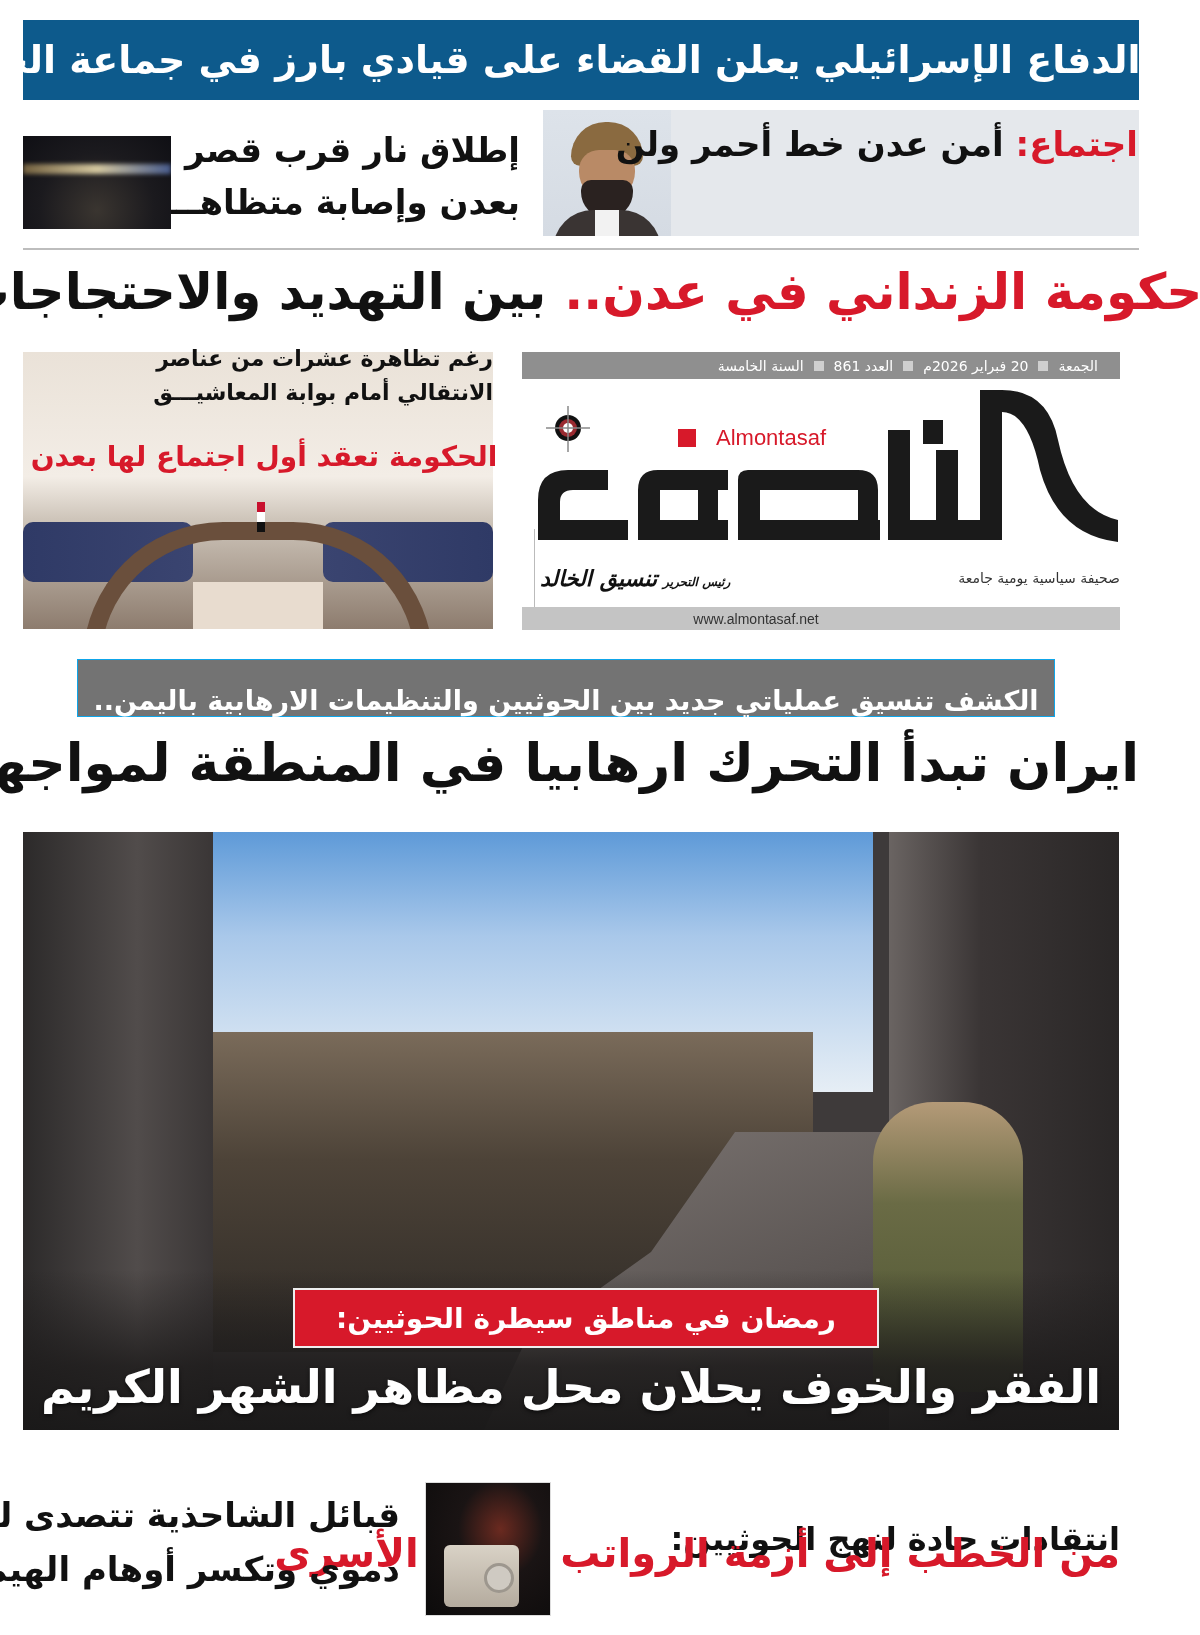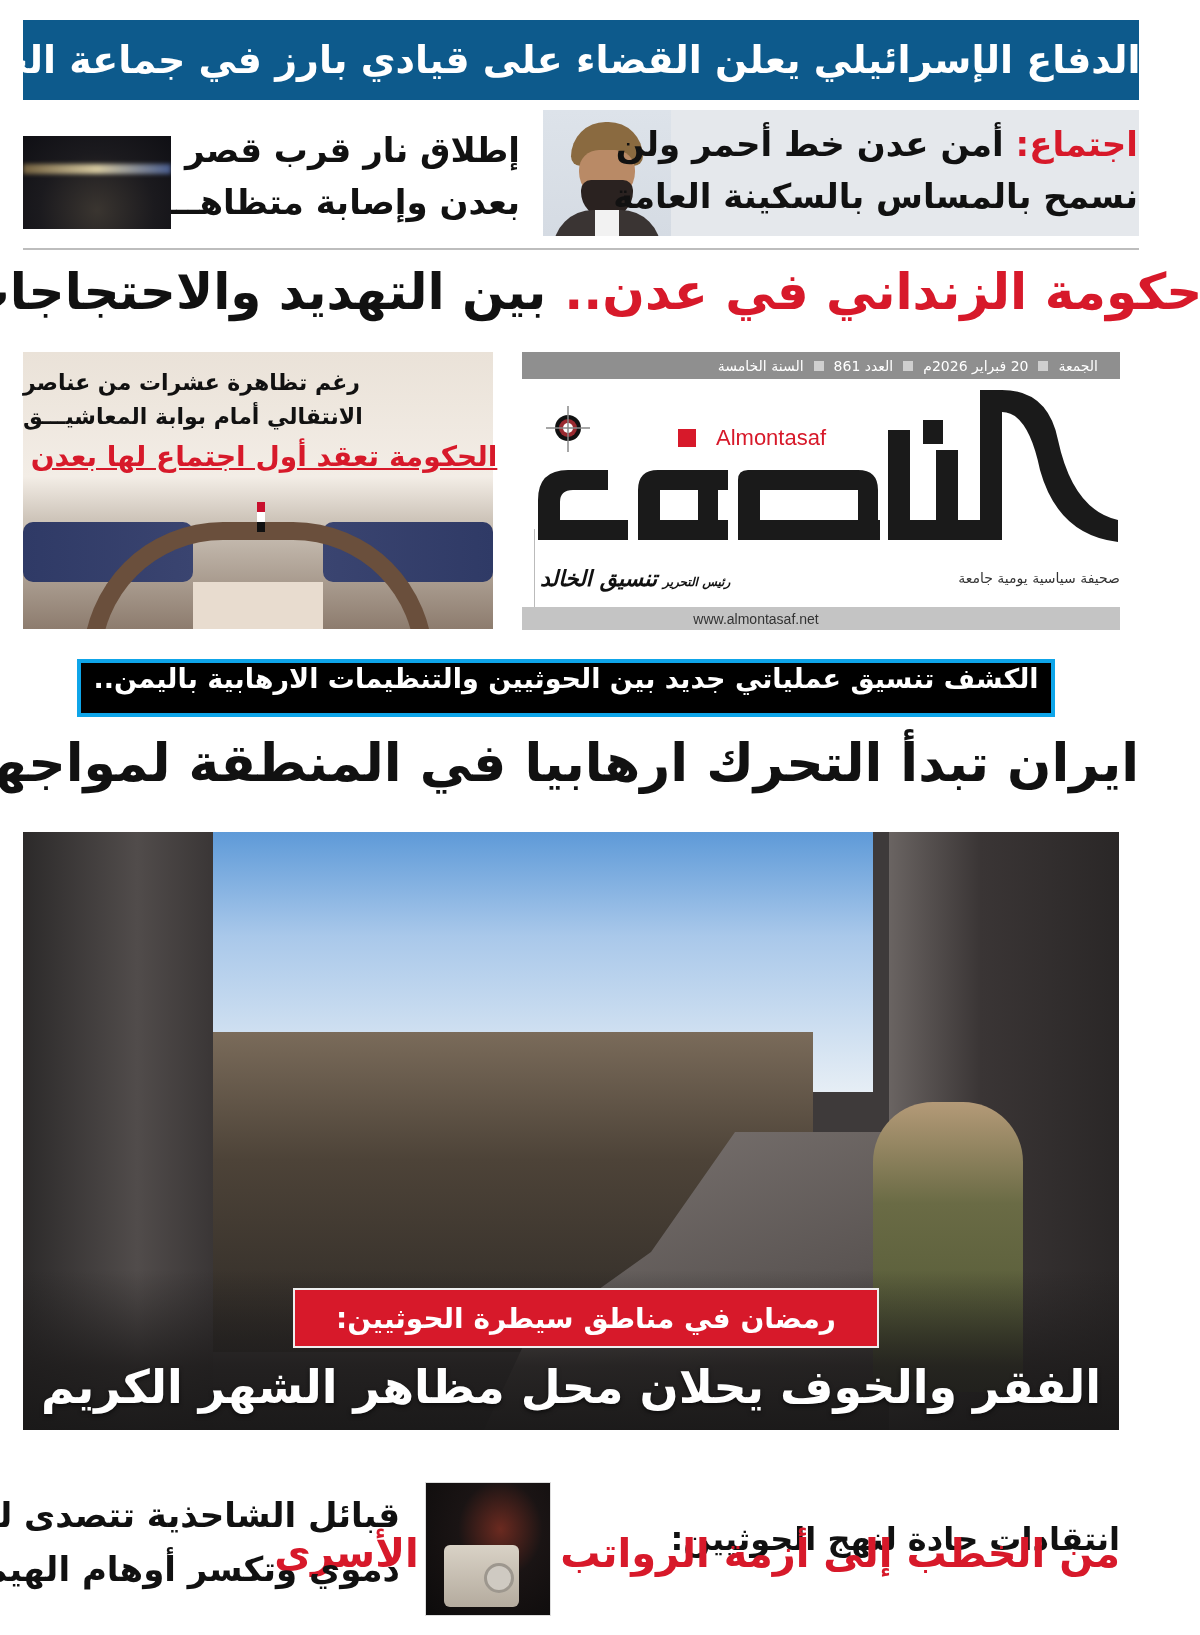--- a/index.html
+++ b/index.html
@@ -47,25 +47,25 @@
   #editor .name { font-family: "DejaVu Serif", serif; font-style: italic; font-size: 22px; font-weight: bold; color: #111; }
   #url-bar { left: 522px; top: 607px; width: 598px; height: 23px; background: #c4c4c4; color: #333; font-family: "Liberation Sans", sans-serif; font-size: 14px; direction: ltr; display: flex; align-items: center; justify-content: center; padding-right: 130px; }
 
   
   #gov-box { left: 23px; top: 352px; width: 470px; height: 277px; background: linear-gradient(180deg, #eae2d8 0%, #f3ede6 45%, #cfc6bb 60%, #8d7c6e 100%); overflow: hidden; }
   #gov-box .table-u { position: absolute; left: 60px; top: 170px; width: 350px; height: 140px; border: 18px solid #6a4f3c; border-bottom: none; border-radius: 180px 180px 0 0; }
   #gov-box .people-l { position: absolute; left: 0; top: 170px; width: 170px; height: 60px; background: linear-gradient(90deg,#2f3a66,#3a4470); border-radius: 10px; }
   #gov-box .people-r { position: absolute; right: 0; top: 170px; width: 170px; height: 60px; background: linear-gradient(90deg,#3a4470,#2f3a66); border-radius: 10px; }
   #gov-box .flag { position: absolute; left: 234px; top: 150px; width: 8px; height: 30px; background: linear-gradient(180deg,#c8102e 0 33%, #fff 33% 66%, #111 66%); }
   #gov-box .floor { position: absolute; left: 170px; top: 230px; width: 130px; height: 50px; background: #e8dccf; }
-  #gov-text-1 { left: 23px; top: 366px; width: 470px; text-align: left; font-weight: bold; font-size: 22px; line-height: 34px; color: #111; white-space: nowrap; }
-  #gov-text-2 { left: 23px; top: 440px; width: 482px; text-align: center; font-weight: bold; font-size: 28px; color: #d7192a; white-space: nowrap; text-decoration: underline; }
-
-  
-  #red-strap { left: 77px; top: 659px; width: 978px; height: 58px; background: #000000; display: flex; align-items: flex-start; justify-content: center; border: 4px solid #0ea5e9; }
+  #gov-text-1 { left: 23px; top: 342px; width: 470px; text-align: right; font-weight: bold; font-size: 22px; line-height: 34px; color: #111; white-space: nowrap; }
+  #gov-text-2 { left: 23px; top: 440px; width: 482px; text-align: center; font-weight: bold; font-size: 28px; color: #d7192a; white-space: nowrap; }
+
+  
+  #red-strap { left: 77px; top: 659px; width: 978px; height: 58px; background: #737373; display: flex; align-items: flex-end; justify-content: center; border: 1px solid #0ea5e9; }
   #red-strap span { color: #fff; font-weight: bold; font-size: 27px; white-space: nowrap; }
 
   #iran-headline { left: 23px; top: 733px; width: 1116px; text-align: center; font-weight: bold; font-size: 52px; color: #111; white-space: nowrap; letter-spacing: -1px; }
 
   
   #big-photo { left: 23px; top: 832px; width: 1096px; height: 598px; background: #3e3a3a; overflow: hidden; }
   #big-photo .wall-l { position: absolute; left: 0; top: 0; width: 190px; height: 598px; background: linear-gradient(90deg,#2c2a2a,#514c4b 60%,#3a3636); }
   #big-photo .wall-r { position: absolute; right: 0; top: 0; width: 230px; height: 598px; background: linear-gradient(90deg,#6a6462,#3a3535 40%,#2a2727); }
   #big-photo .sky { position: absolute; left: 190px; top: 0; width: 660px; height: 260px; background: linear-gradient(180deg,#5e9ad8 0%, #a9c8ea 40%, #e6eef5 100%); }
   #big-photo .crowd { position: absolute; left: 190px; top: 200px; width: 600px; height: 320px; background: linear-gradient(180deg,#7a6b5a 0%, #4d4338 40%, #2e2a26 100%); }
@@ -94,21 +94,20 @@
 <div id="almahrami-box" class="abs"></div>
 <div id="almahrami-photo" class="abs">
   <div class="face-turban"></div>
     <div class="face"></div>
     <div class="beard"></div>
     <div class="suit"></div>
     <div class="shirt"></div>
 </div>
 <div id="almahrami-text" class="abs">
   <div><span class="red">اجتماع:</span> <span>أمن عدن خط أحمر ولن</span></div>
-  <div>نسمح بالمساس بالسكينة العامة</div>
 </div>
 
 <div id="gunfire-text" class="abs">
   <div>إطلاق نار قرب قصر معاشيق</div>
   <div>بعدن وإصابة متظاهـــــر</div>
 </div>
 <div id="gunfire-photo" class="abs">
     <div class="lights"></div>
   </div>
 

